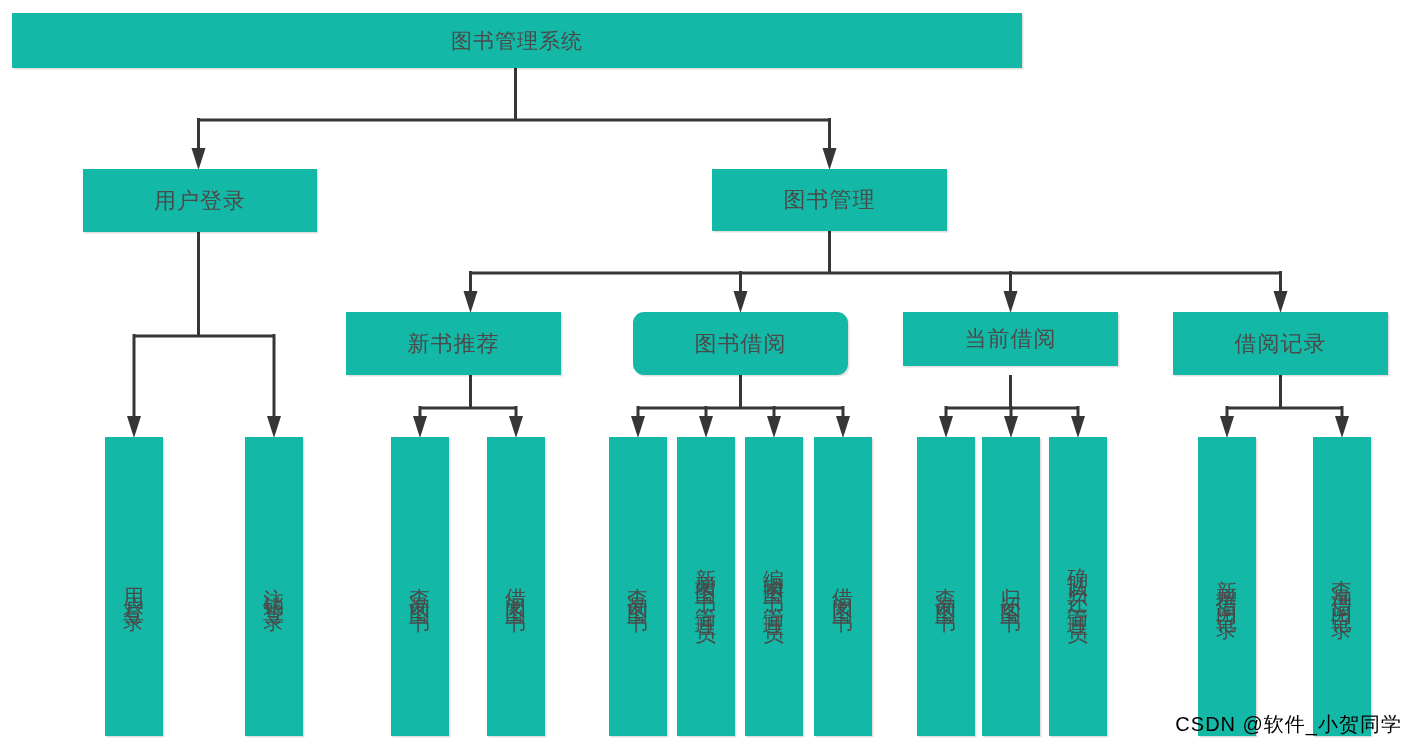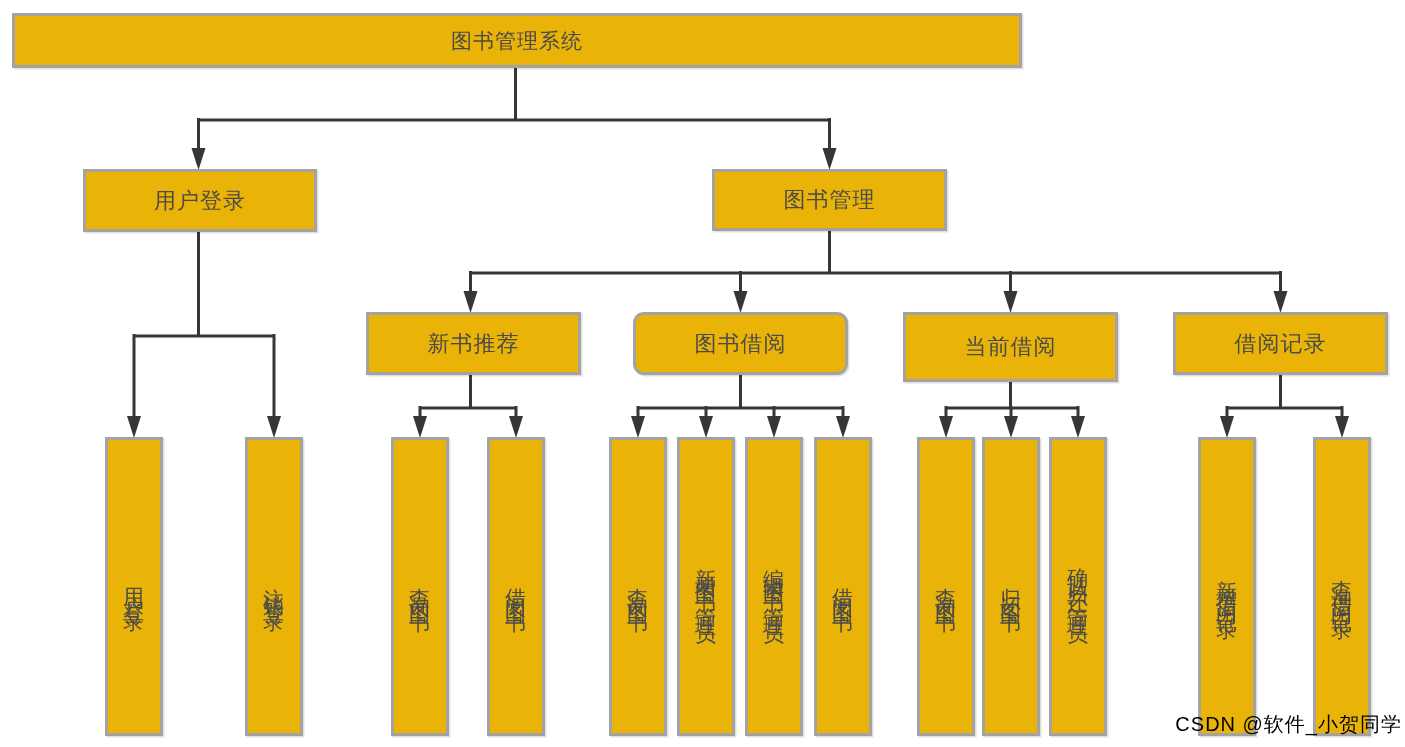--- a/index.html
+++ b/index.html
@@ -3,21 +3,21 @@
 <meta charset="utf-8">
 <style>
   html,body { margin:0; padding:0; background:#ffffff; }
   .canvas {
     position:relative; width:1405px; height:747px; background:#ffffff;
     font-family:"Liberation Sans", sans-serif; overflow:hidden;
   }
   .connectors { position:absolute; left:0; top:0; }
   .node {
     position:absolute; box-sizing:border-box;
-    border:3px solid #a3a3a3; background:#eab308;
+    border:3px solid #14b8a6; background:#14b8a6;
     display:flex; align-items:center; justify-content:center;
     color:#4a4a4a;
     box-shadow:1.5px 1.5px 0 rgba(0,0,0,0.12);
   }
   .h-node { font-size:22px; letter-spacing:1px; white-space:nowrap; }
   .root-node { font-size:21px; }
   .leaf span {
     writing-mode:vertical-rl; text-orientation:mixed;
     font-size:21px; letter-spacing:8px; line-height:1;
   }
@@ -93,23 +93,23 @@
       <polygon points="1220,416 1234,416 1227,438"></polygon>
       <polygon points="1335,416 1349,416 1342,438"></polygon>
     </g>
   </svg>
 
   <div class="node h-node root-node" style="left:12px; top:13px; width:1010px; height:55px;">图书管理系统</div>
 
   <div class="node h-node" style="left:83px; top:169px; width:234px; height:63px;">用户登录</div>
   <div class="node h-node" style="left:712px; top:169px; width:235px; height:62px;">图书管理</div>
 
-  <div class="node h-node" style="left:366px; top:312px; width:215px; height:63px;">新书推荐</div>
+  <div class="node h-node" style="left:346px; top:312px; width:215px; height:63px;">新书推荐</div>
   <div class="node h-node" style="left:633px; top:312px; width:215px; height:63px;border-radius:11px;">图书借阅</div>
-  <div class="node h-node" style="left:903px; top:312px; width:215px; height:70px;">当前借阅</div>
+  <div class="node h-node" style="left:903px; top:312px; width:215px; height:54px;">当前借阅</div>
   <div class="node h-node" style="left:1173px; top:312px; width:215px; height:63px;">借阅记录</div>
 
   <div class="node leaf" style="left:105px; top:437px; width:58px; height:299px;">
     <span>用户登录</span>
   </div>
   <div class="node leaf" style="left:245px; top:437px; width:58px; height:299px;">
     <span>注销登录</span>
   </div>
 
   <div class="node leaf" style="left:391px; top:437px; width:58px; height:299px;">

